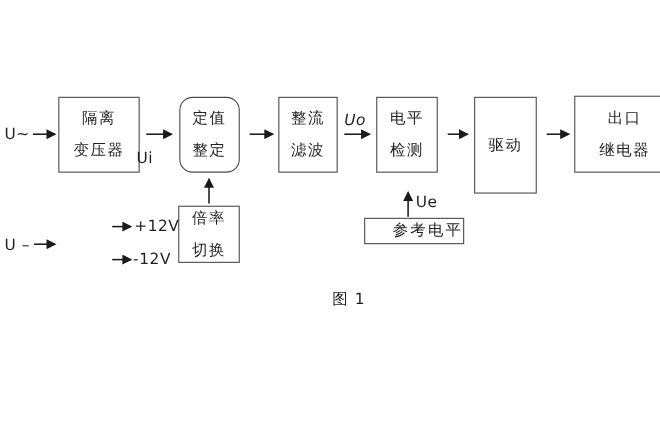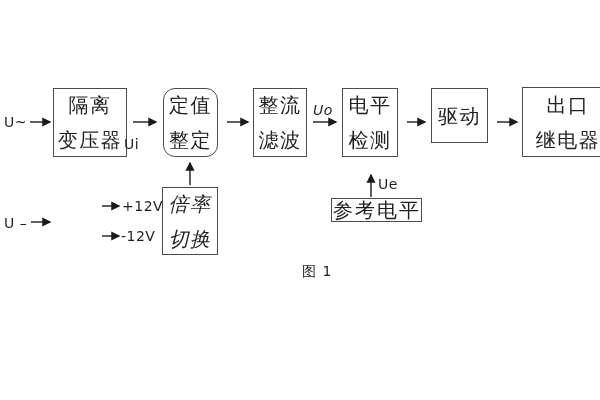--- a/index.html
+++ b/index.html
@@ -4,21 +4,21 @@
 <style>
   html,body{margin:0;padding:0;background:#ffffff;}
   .stage{
     position:relative;width:600px;height:400px;background:#ffffff;overflow:hidden;
     font-family:"DejaVu Sans","Liberation Sans",sans-serif;color:#1f1f1f;
   }
   .wires{position:absolute;left:0;top:0;width:600px;height:400px;pointer-events:none;}
   .box{
     position:absolute;box-sizing:border-box;border:1px solid #4c4c4c;background:#ffffff;
     display:flex;flex-direction:column;align-items:center;justify-content:center;
-    gap:15px;font-size:20px;letter-spacing:1.5px;line-height:1;white-space:nowrap;
+    gap:15px;font-size:14px;letter-spacing:1.5px;line-height:1;white-space:nowrap;
   }
   .box .ln{line-height:1;}
   .lbl{
     position:absolute;font-size:14px;line-height:1;white-space:nowrap;letter-spacing:0.5px;
   }
   .caption{position:absolute;font-size:14px;letter-spacing:1px;}
 </style>
 </head>
 <body>
 
@@ -56,31 +56,31 @@
   <div class="box" style="left:253px;top:88px;width:54px;height:69px;">
     <span class="ln">整流</span>
     <span class="ln">滤波</span>
   </div>
 
   <div class="box" style="left:342px;top:88px;width:56px;height:69px;">
     <span class="ln">电平</span>
     <span class="ln">检测</span>
   </div>
 
-  <div class="box" style="left:431px;top:88px;width:57px;height:55px;">
+  <div class="box" style="left:431px;top:88px;width:57px;height:88px;">
     <span class="ln">驱动</span>
   </div>
 
   <div class="box" style="left:522px;top:87px;width:92px;height:70px;">
     <span class="ln">出口</span>
     <span class="ln">继电器</span>
   </div>
 
 
-  <div class="box" style="left:162px;top:187px;width:56px;height:68px;font-style:italic;">
+  <div class="box" style="left:162px;top:187px;width:56px;height:52px;">
     <span class="ln">倍率</span>
     <span class="ln">切换</span>
   </div>
 
   <div class="box" style="left:331px;top:198px;width:91px;height:24px;gap:0;letter-spacing:2px;align-items:flex-end;">
     <span class="ln">参考电平</span>
   </div>
 
   <span class="lbl" style="left:4px;top:115px;">U~</span>
   <span class="lbl" style="left:4px;top:216px;">U –</span>

